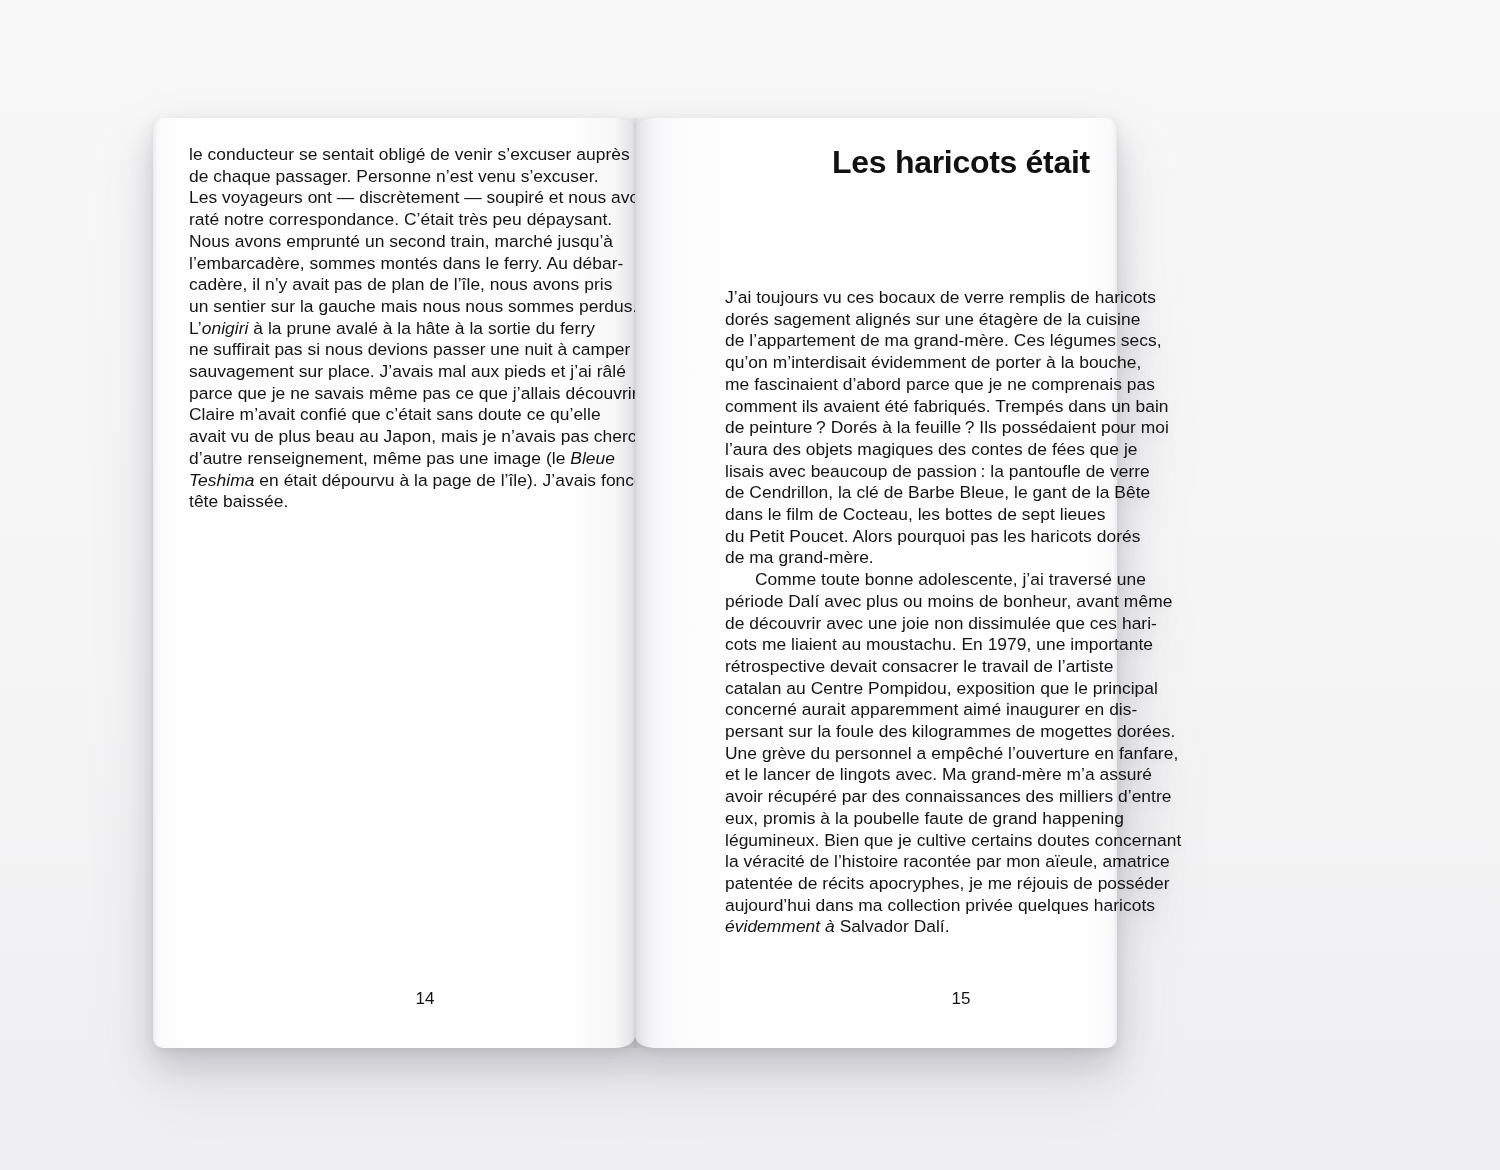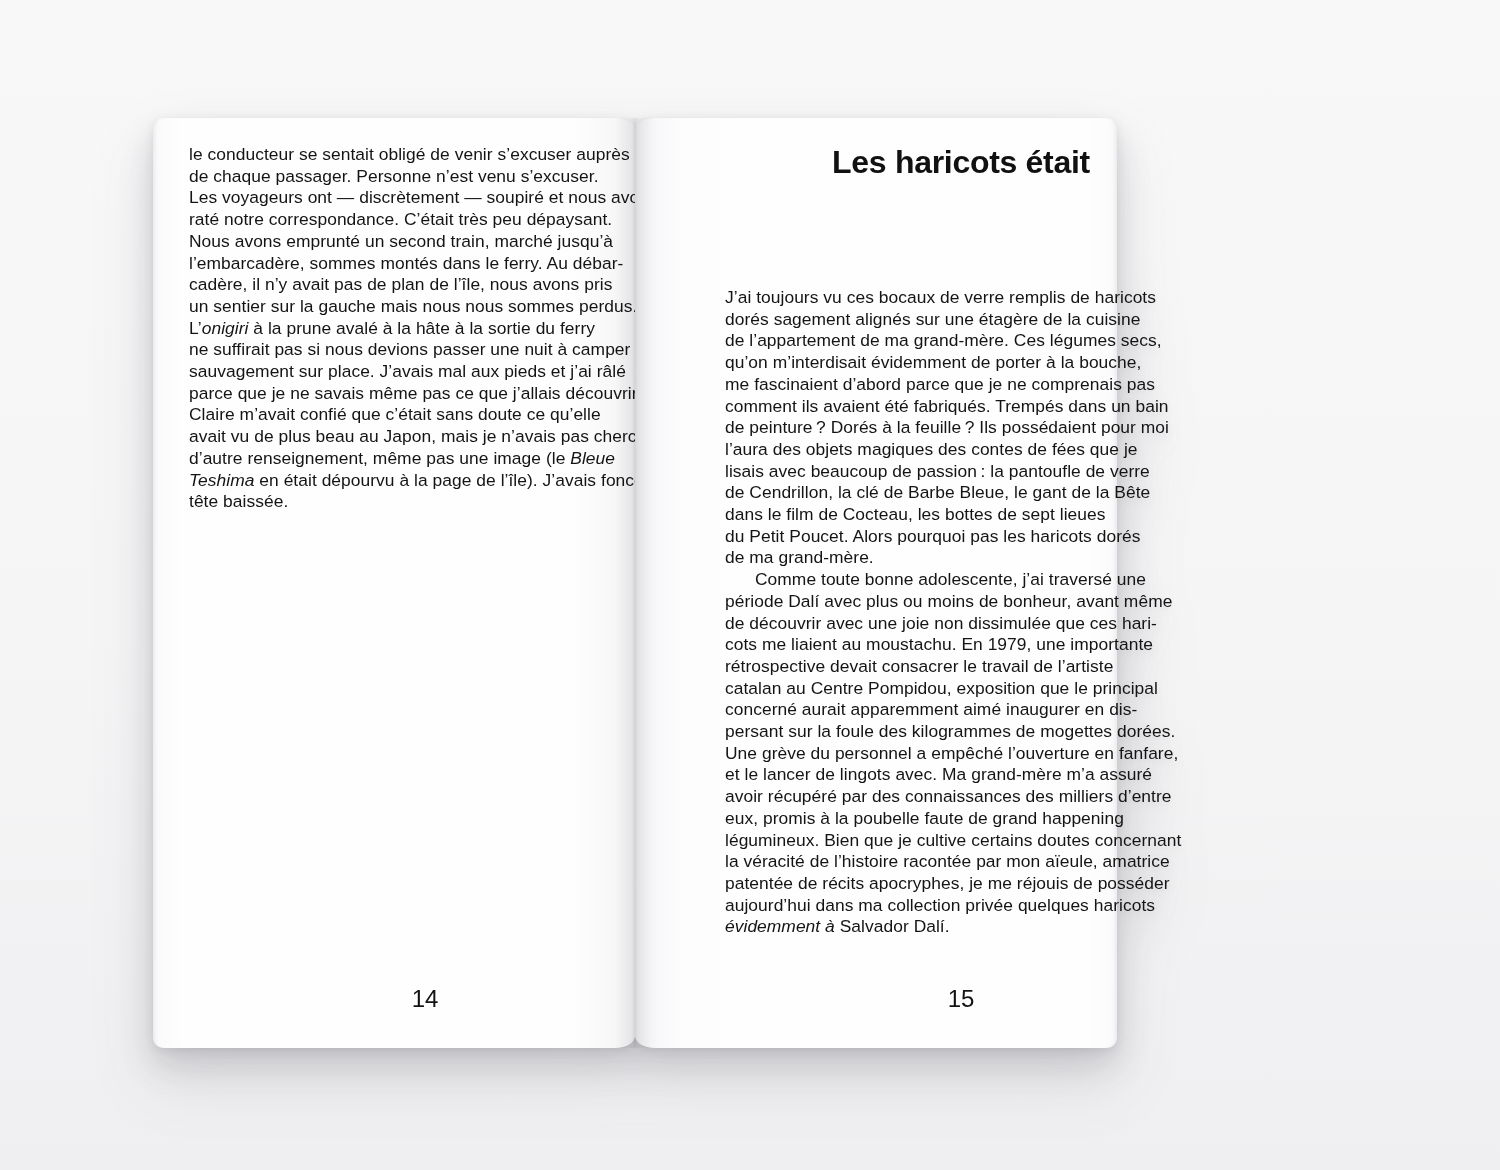--- a/index.html
+++ b/index.html
@@ -88,21 +88,21 @@
     line-height: 38px;
     font-weight: 600;
     letter-spacing: -0.3px;
     color: #111112;
   }
   .page-num {
     position: absolute;
     top: 867px;
     width: 472px;
     text-align: center;
-    font-size: 24px;
+    font-size: 17px;
     line-height: 28px;
     font-weight: 500;
     color: #131314;
   }
   .page-num.left-num  { left: 36px; }
   .page-num.right-num { left: 90px; }
 </style>
 </head>
 <body>
 

